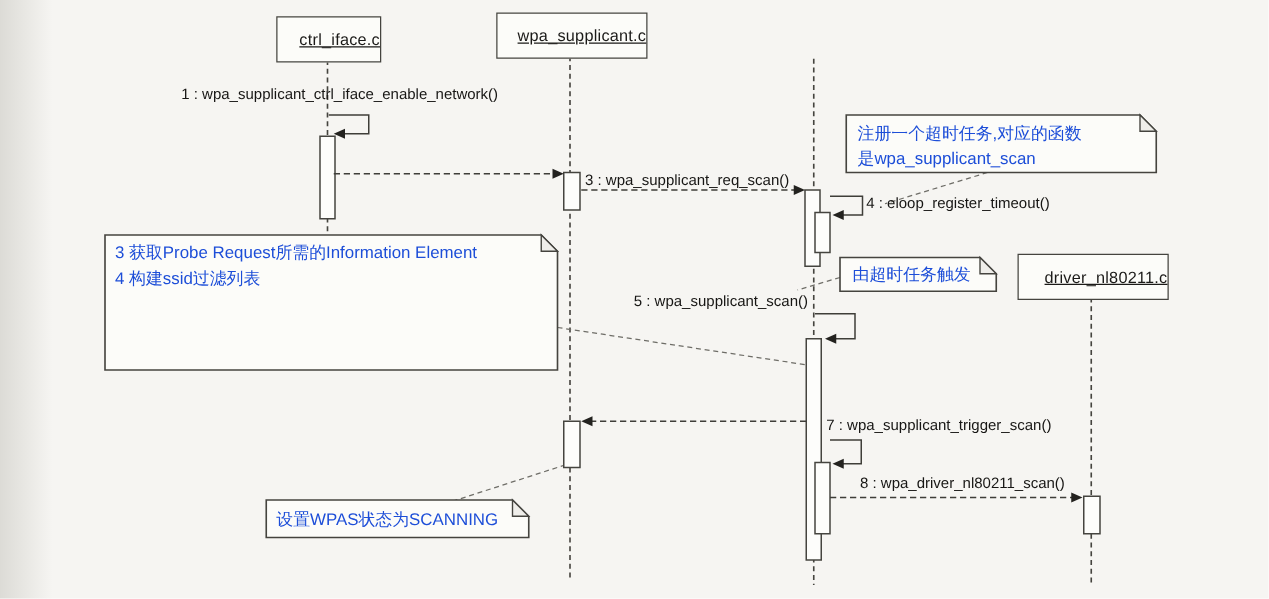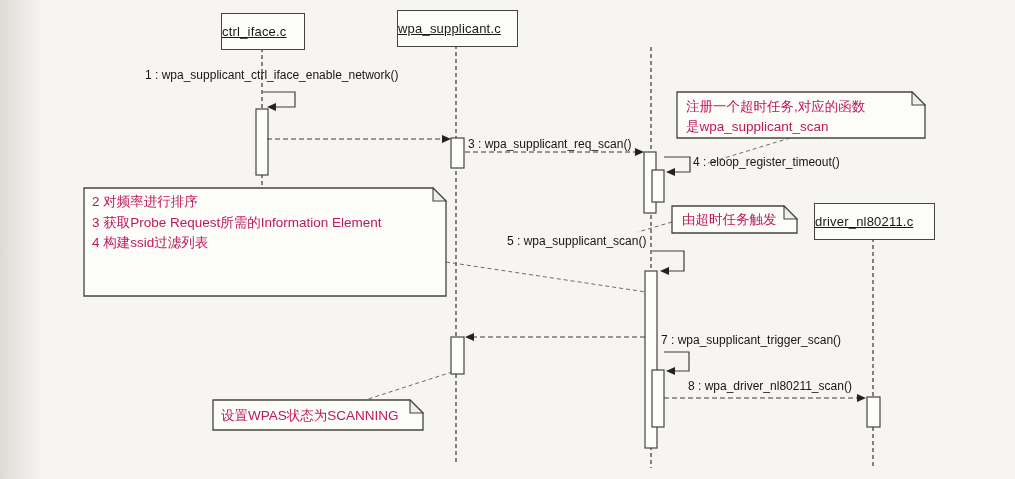--- a/index.html
+++ b/index.html
@@ -9,30 +9,30 @@
     font-family:"Liberation Sans","DejaVu Sans",sans-serif;
     color:#1b1a18;
   }
   .scan-edge{
     position:absolute;left:0;top:0;width:42px;height:479px;
     background:linear-gradient(to right,#dcdbd6,rgba(246,245,242,0));
     pointer-events:none;
   }
   svg.overlay{position:absolute;left:0;top:0;}
   .objbox{
-    position:absolute;display:flex;align-items:center;justify-content:flex-start;
+    position:absolute;display:flex;align-items:center;justify-content:flex-end;
     background:#fcfcf9;border:1.6px solid #45443f;
     font-size:13px;letter-spacing:.2px;
   }
   .objbox span{text-decoration:underline;white-space:nowrap;}
   .msg{
     position:absolute;font-size:12px;white-space:nowrap;color:#171614;
   }
   .note-text{
-    position:absolute;font-size:13.5px;color:#be185d;white-space:nowrap;
+    position:absolute;font-size:13.5px;color:#1d4ed8;white-space:nowrap;
   }
   .lh-a{line-height:20px;}
   .lh-c{line-height:20.6px;}
 </style>
 </head>
 <body>
 
 <div class="stage">
 
   <div class="scan-edge"></div>
@@ -123,21 +123,20 @@
   <div class="note-text lh-a" style="left:686px;top:97px">
     <div>注册一个超时任务,对应的函数</div>
     <div>是wpa_supplicant_scan</div>
   </div>
 
   <div class="note-text" style="left:682px;top:211px">
     <div>由超时任务触发</div>
   </div>
 
   <div class="note-text lh-c" style="left:92px;top:192px">
-    <div>2 对频率进行排序</div>
     <div>3 获取Probe Request所需的Information Element</div>
     <div>4 构建ssid过滤列表</div>
   </div>
 
   <div class="note-text" style="left:221px;top:407px">
     <div>设置WPAS状态为SCANNING</div>
   </div>
 
 </div>
 

